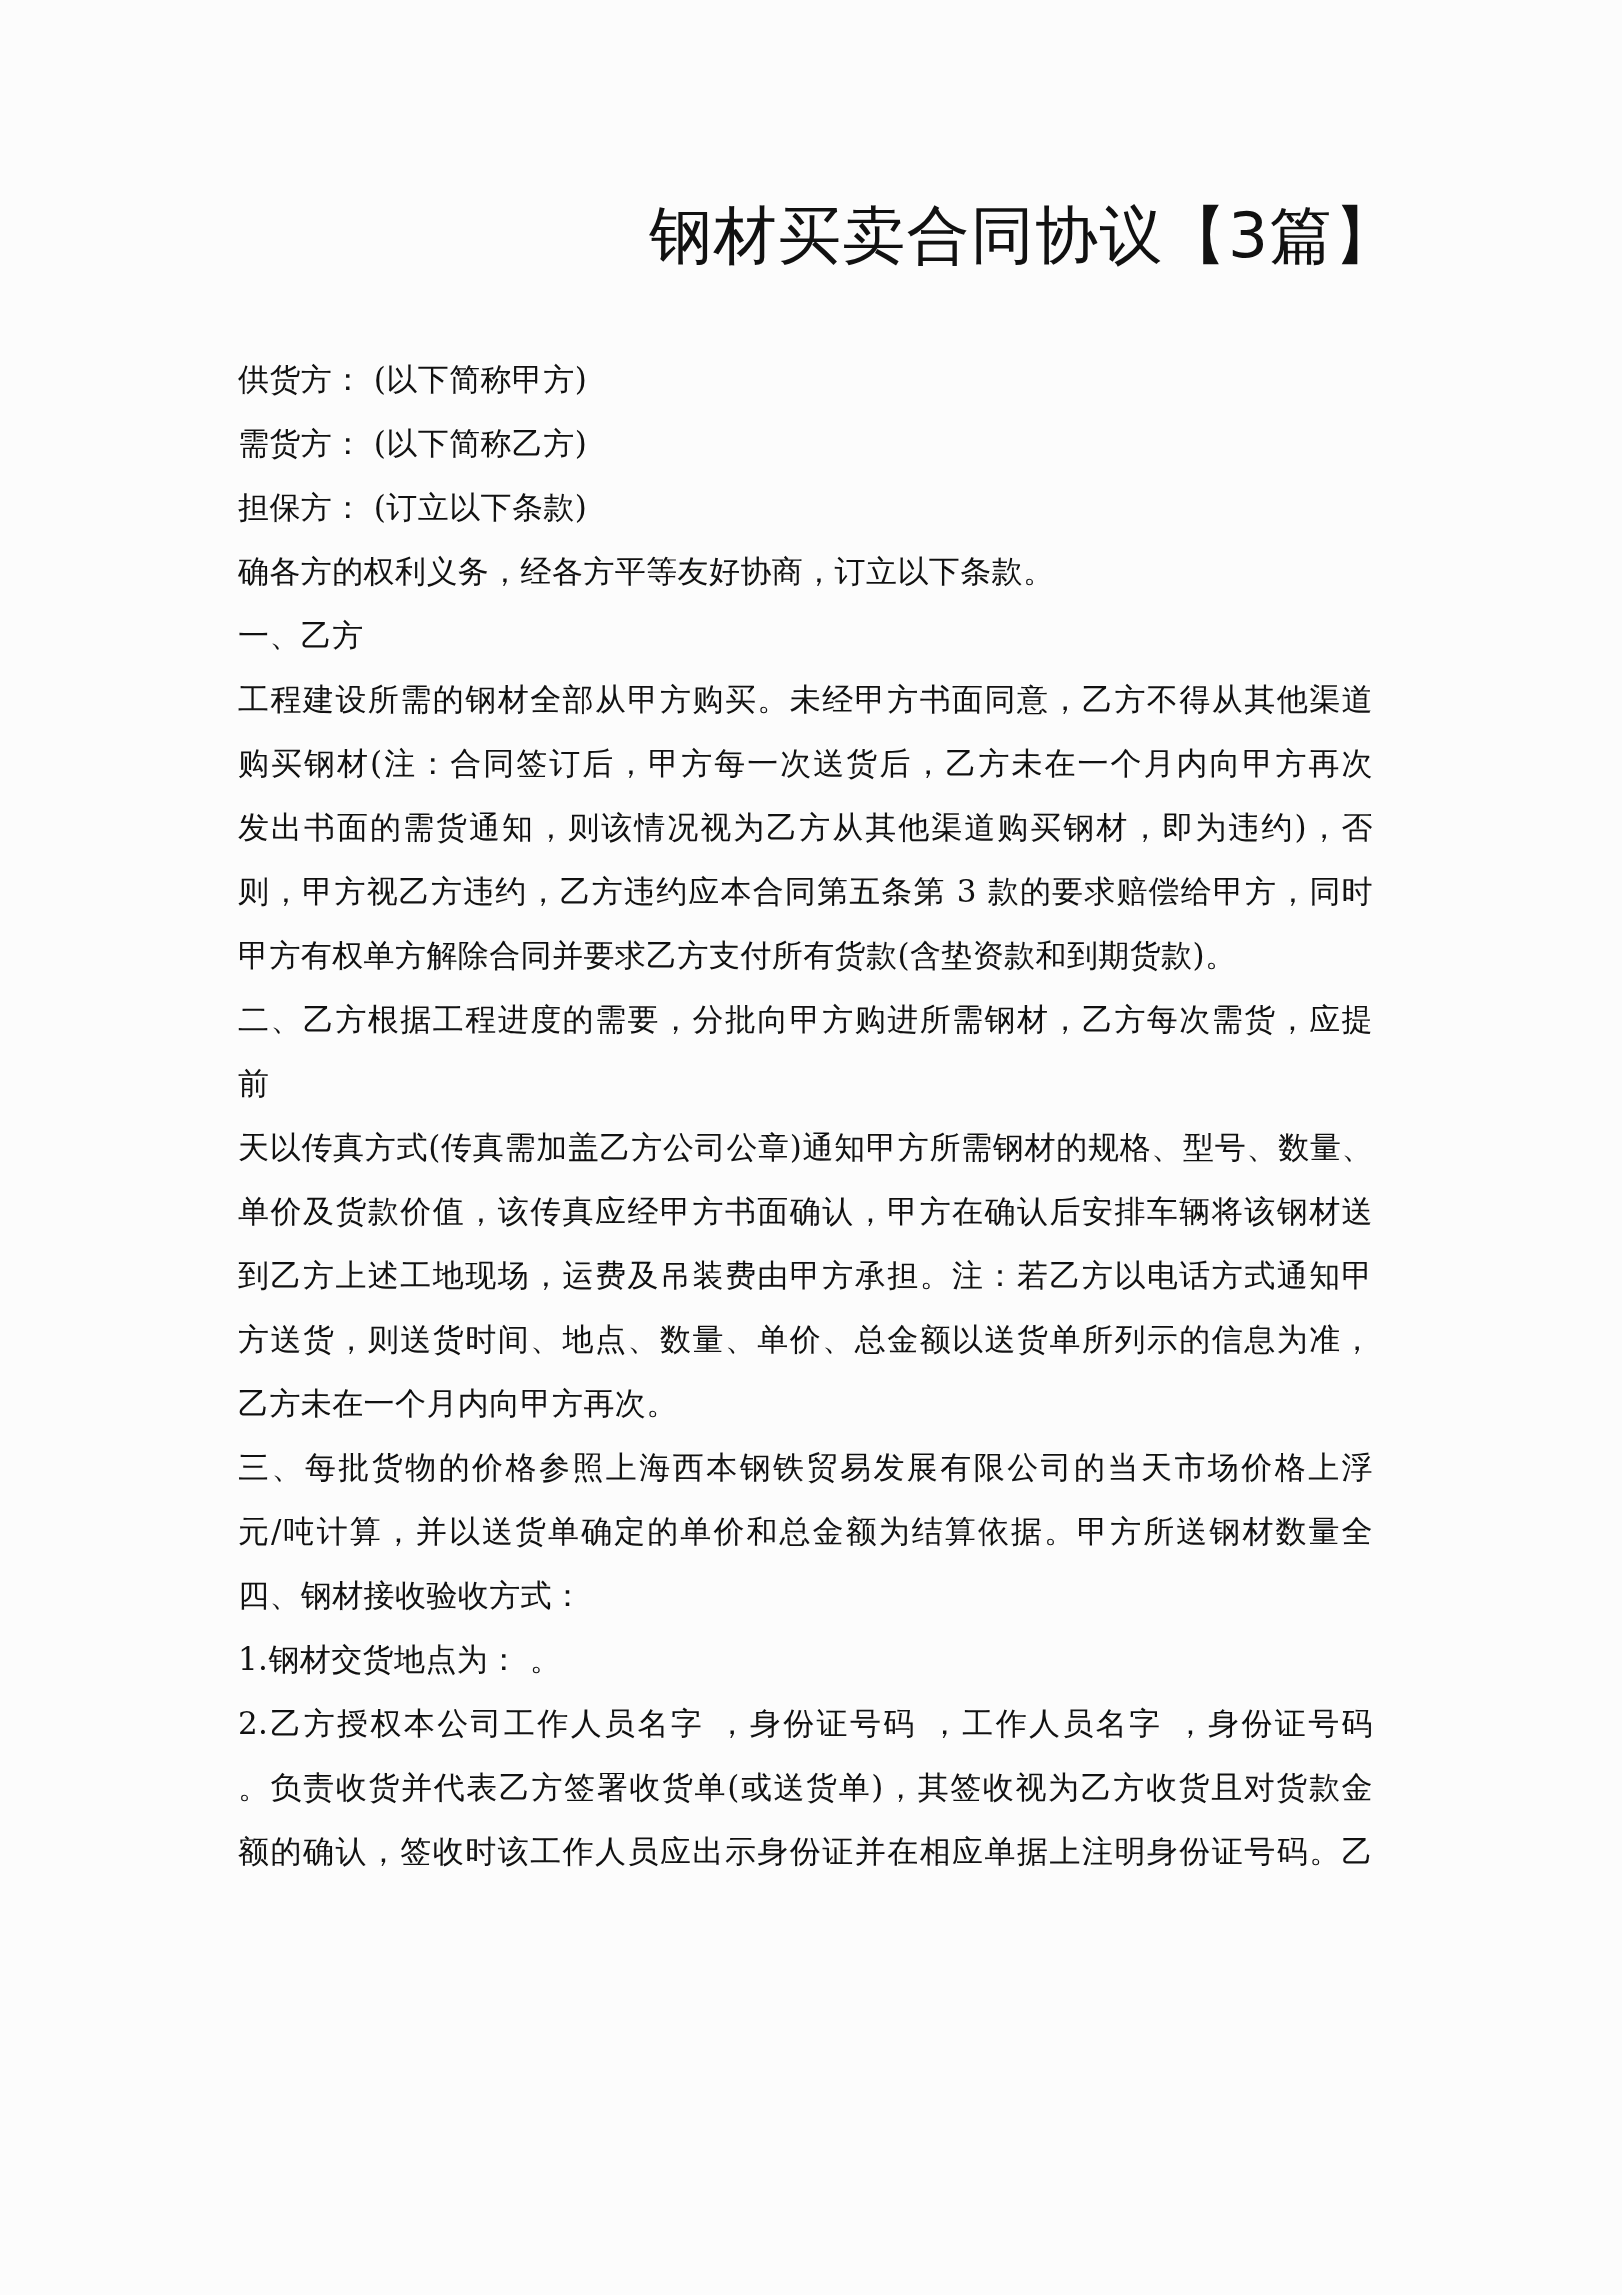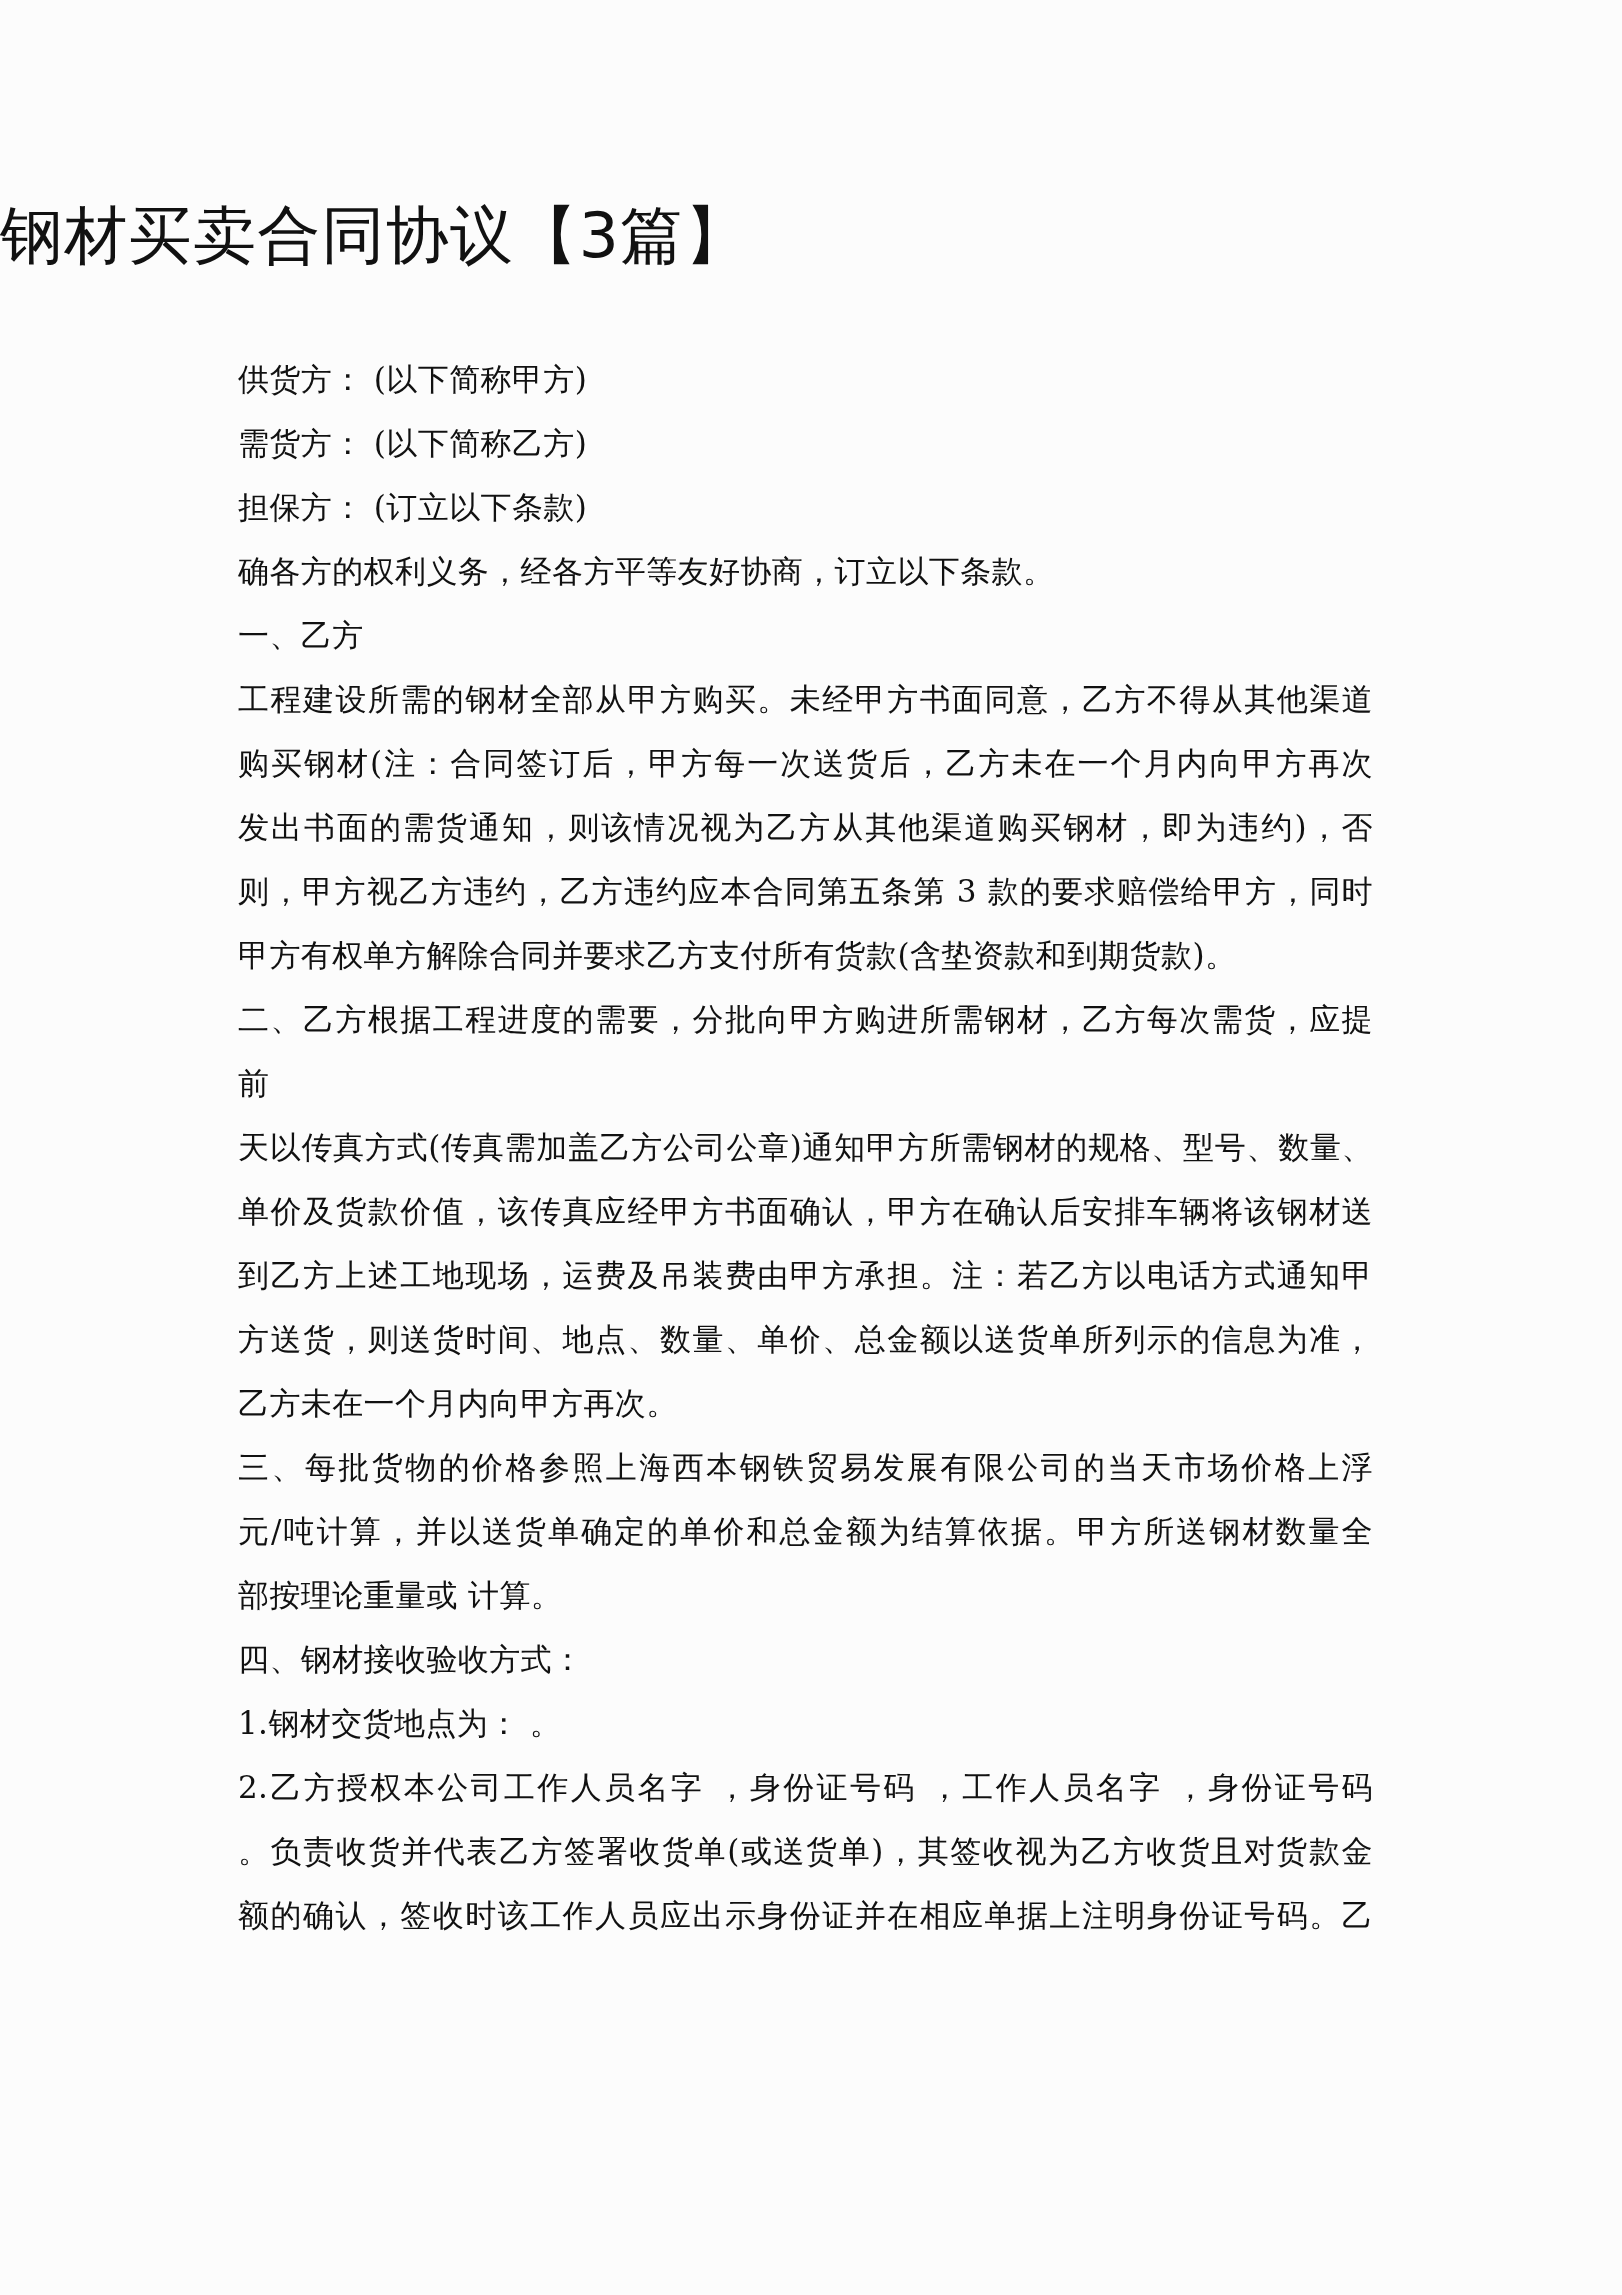--- a/index.html
+++ b/index.html
@@ -21,21 +21,21 @@
       top: 0;
       width: 1623px;
       height: 2295px;
       background: #fcfcfc;
     }
     .title {
       position: absolute;
       left: 0;
       top: 196px;
       width: 1398px;
-      text-align: left;
+      text-align: right;
       font-size: 63px;
       line-height: 79px;
       letter-spacing: 1.3px;
       font-family: "DejaVu Sans", "Liberation Sans", sans-serif;
       font-weight: normal;
       margin: 0;
     }
     .body {
       position: absolute;
       left: 238px;
@@ -75,21 +75,20 @@
     <span class="line last">甲方有权单方解除合同并要求乙方支付所有货款(含垫资款和到期货款)。</span>
     <span class="line">二、乙方根据工程进度的需要，分批向甲方购进所需钢材，乙方每次需货，应提</span>
     <span class="line last">前</span>
     <span class="line">天以传真方式(传真需加盖乙方公司公章)通知甲方所需钢材的规格、型号、数量、</span>
     <span class="line">单价及货款价值，该传真应经甲方书面确认，甲方在确认后安排车辆将该钢材送</span>
     <span class="line">到乙方上述工地现场，运费及吊装费由甲方承担。注：若乙方以电话方式通知甲</span>
     <span class="line">方送货，则送货时间、地点、数量、单价、总金额以送货单所列示的信息为准，</span>
     <span class="line last">乙方未在一个月内向甲方再次。</span>
     <span class="line">三、每批货物的价格参照上海西本钢铁贸易发展有限公司的当天市场价格上浮</span>
     <span class="line">元/吨计算，并以送货单确定的单价和总金额为结算依据。甲方所送钢材数量全</span>
-    <span class="line last">部按理论重量或 计算。</span>
     <span class="line last">四、钢材接收验收方式：</span>
     <span class="line last">1.钢材交货地点为：  。</span>
     <span class="line">2.乙方授权本公司工作人员名字 ，身份证号码 ，工作人员名字 ，身份证号码</span>
     <span class="line">。负责收货并代表乙方签署收货单(或送货单)，其签收视为乙方收货且对货款金</span>
     <span class="line">额的确认，签收时该工作人员应出示身份证并在相应单据上注明身份证号码。乙</span>
   </div>
 </div>
 
 
 </body></html>

